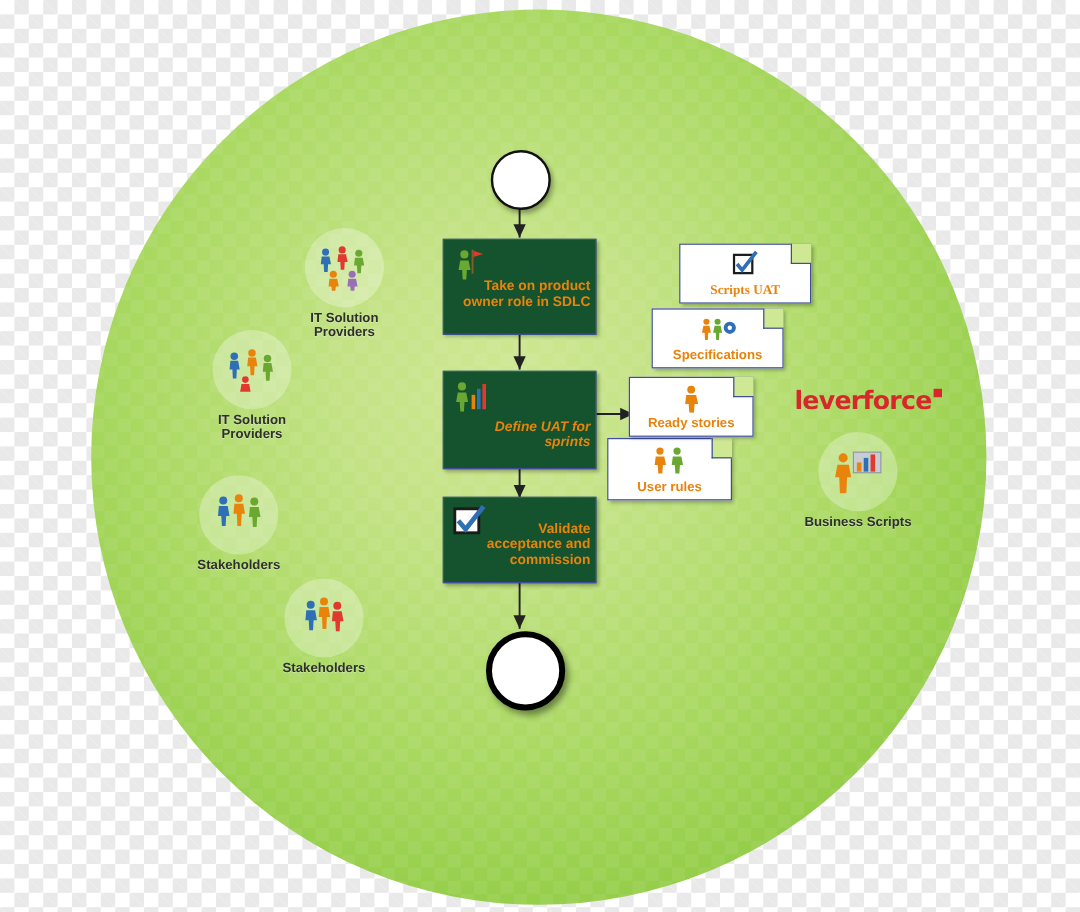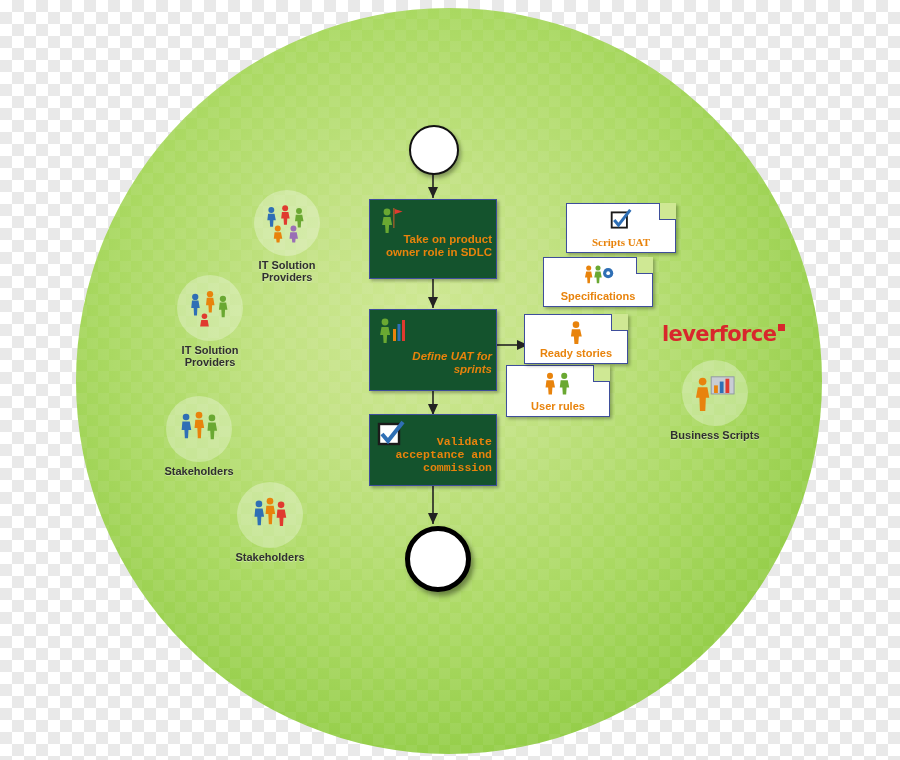--- a/index.html
+++ b/index.html
@@ -120,21 +120,21 @@
         <circle cx="9" cy="7" r="3.4" fill="#6aa832"></circle>
         <path d="M5.5 12 h7 l1.6 8 h-3 l-.5 8 h-3 l-.5 -8 h-3 z" fill="#6aa832"></path>
         <rect x="17" y="14" width="3" height="12" fill="#e8830c"></rect>
         <rect x="21.5" y="9" width="3" height="17" fill="#2f6fb5"></rect>
         <rect x="26" y="5" width="3" height="21" fill="#e03a2f"></rect>
       </svg>
     </span>
     <span class="txt" style="padding-top:26px;">Define UAT for sprints</span>
   </div>
 
-  <div class="box" style="left:369px;top:414px;width:126px;height:70px;font-family:Liberation Mono, monospace;">
+  <div class="box" style="left:369px;top:414px;width:126px;height:70px;">
     <span class="pic">
       <svg width="30" height="30" viewBox="0 0 30 30">
         <rect x="3" y="4" width="20" height="20" fill="#fff" stroke="#1b1b1b" stroke-width="2.4"></rect>
         <path d="M6 14 L12 21 L27 2" fill="none" stroke="#2f6fb5" stroke-width="4"></path>
       </svg>
     </span>
     <span class="txt" style="padding-top:8px;padding-left:18px;">Validate acceptance and commission</span>
   </div>
 
   <div class="end-node" style="left:405px;top:526px;"></div>

